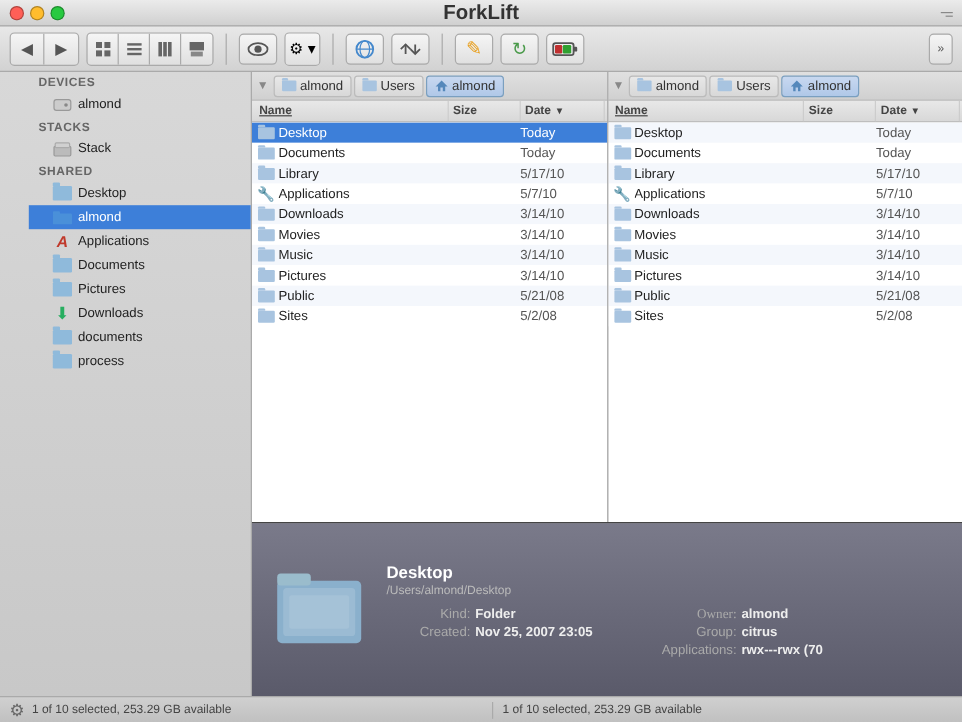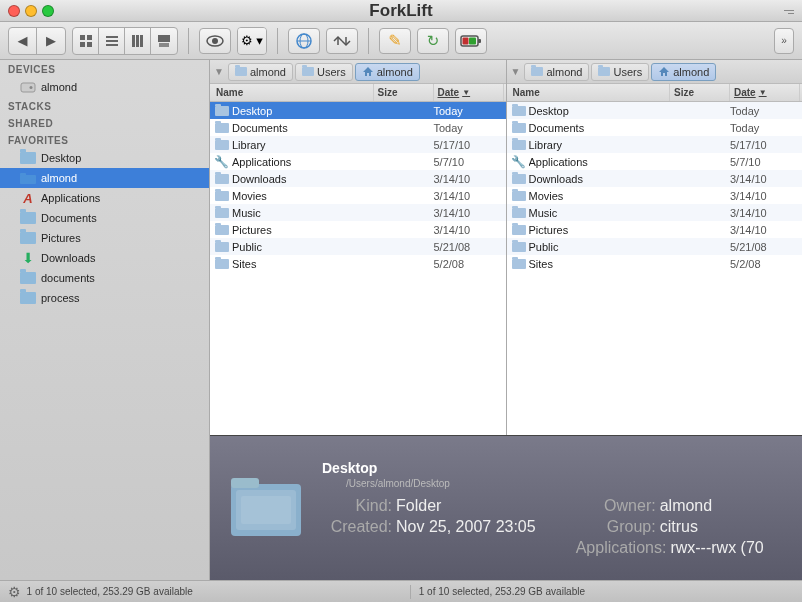--- a/index.html
+++ b/index.html
@@ -95,20 +95,21 @@
       height: calc(602px - 22px - 38px - 22px);
     }
 
     
     .sidebar {
       width: 210px;
       background: linear-gradient(to bottom, #d8d8d8, #c8c8c8);
       border-right: 1px solid #aaa;
       overflow-y: auto;
       flex-shrink: 0;
+      padding-left: 24px;
     }
     .sidebar-section-header {
       padding: 4px 8px 2px 8px;
       font-size: 10px;
       font-weight: bold;
       color: #666;
       text-transform: uppercase;
       letter-spacing: 0.5px;
     }
     .sidebar-item {
@@ -185,23 +186,23 @@
       font-size: 10px;
       font-weight: bold;
       color: #444;
       padding: 0 4px;
       border-right: 1px solid #ccc;
       height: 100%;
       display: flex;
       align-items: center;
       cursor: pointer;
     }
-    .col-name { flex: 1; }
+    .col-name { flex: 1; text-decoration: underline; }
     .col-size { width: 60px; text-align: center; }
-    .col-date { width: 70px; position: relative; text-decoration: underline; }
+    .col-date { width: 70px; position: relative; }
     .sort-arrow { margin-left: 3px; font-size: 8px; }
 
     
     .file-list {
       flex: 1;
       overflow-y: auto;
       background: white;
     }
     .file-row {
       display: flex;
@@ -231,26 +232,26 @@
       padding: 12px 16px;
       gap: 16px;
     }
     .preview-icon {
       width: 80px;
       height: 80px;
       flex-shrink: 0;
     }
     .preview-info { flex: 1; }
     .preview-title { font-size: 14px; font-weight: bold; color: white; margin-bottom: 2px; }
-    .preview-path { font-size: 10px; color: #bbb; margin-bottom: 8px; margin-left: 24px; }
+    .preview-path { font-size: 10px; color: #bbb; margin-bottom: 8px; }
     .preview-meta { display: flex; gap: 20px; }
     .meta-col { display: flex; flex-direction: column; gap: 3px; }
-    .meta-row { display: flex; gap: 4px; font-size: 16px; }
+    .meta-row { display: flex; gap: 4px; font-size: 11px; }
     .meta-label { color: #aaa; text-align: right; min-width: 70px; }
-    .meta-value { color: #eee; }
+    .meta-value { color: #eee; font-weight: bold; }
 
     
     .statusbar {
       height: 22px;
       background: linear-gradient(to bottom, #d0d0d0, #c0c0c0);
       border-top: 1px solid #aaa;
       display: flex;
       align-items: center;
       padding: 0 8px;
     }
@@ -359,24 +360,32 @@
       <div class="item-icon">
         <svg width="16" height="13" viewBox="0 0 16 13">
             <rect x="1" y="2" width="14" height="9" rx="2" fill="#ccc" stroke="#999" stroke-width="1"></rect>
             <circle cx="11" cy="6.5" r="1.5" fill="#888"></circle>
           </svg>
       </div>
       <span class="item-label">almond</span>
     </div>
 
     <div class="sidebar-section-header">STACKS</div>
+    <div class="sidebar-item">
+      <div class="item-icon">
+        <svg width="16" height="14" viewBox="0 0 16 14">
+            <rect x="1" y="5" width="14" height="8" rx="1" fill="#bbb" stroke="#999" stroke-width="1"></rect>
+            <rect x="2" y="2" width="12" height="4" rx="1" fill="#d0d0d0" stroke="#aaa" stroke-width="1"></rect>
+          </svg>
+      </div>
+      <span class="item-label">Stack</span>
+    </div>
 
     <div class="sidebar-section-header">SHARED</div>
 
-    <div class="sidebar-section-header">FAVORITES</div>
     <div class="sidebar-item">
       <div class="item-icon">
           <div class="icon-desktop-folder"></div>
         </div>
       <span class="item-label">Desktop</span>
     </div>
     <div class="sidebar-item selected">
       <div class="item-icon">
         <svg width="16" height="12" viewBox="0 0 16 12">
             <rect x="0" y="3" width="16" height="9" rx="1" fill="#4a90d9"></rect>
@@ -672,21 +681,21 @@
               <span class="meta-label">Kind:</span>
               <span class="meta-value">Folder</span>
             </div>
             <div class="meta-row">
               <span class="meta-label">Created:</span>
               <span class="meta-value">Nov 25, 2007 23:05</span>
             </div>
           </div>
           <div class="meta-col" style="margin-left:20px;">
             <div class="meta-row">
-              <span class="meta-label" style="min-width:80px;">Owner:</span>
+              <span class="meta-label" style="min-width:80px;font-family:Liberation Serif, serif;">Owner:</span>
               <span class="meta-value">almond</span>
             </div>
             <div class="meta-row">
               <span class="meta-label" style="min-width:80px;text-align:right;">Group:</span>
               <span class="meta-value">citrus</span>
             </div>
             <div class="meta-row">
               <span class="meta-label" style="min-width:80px;">Applications:</span>
               <span class="meta-value">rwx---rwx (70</span>
             </div>

